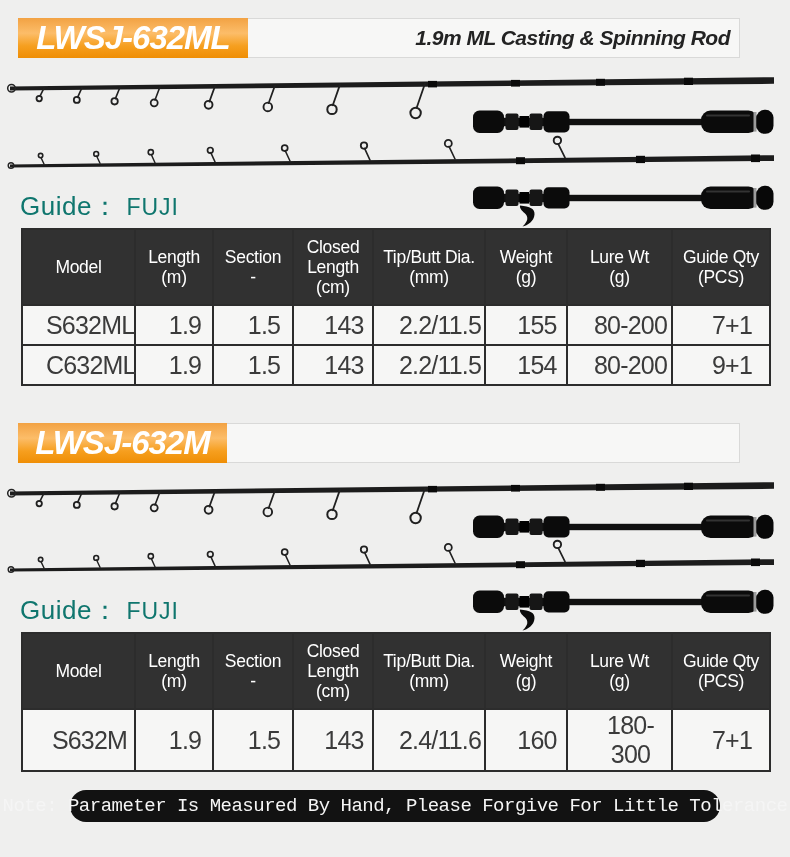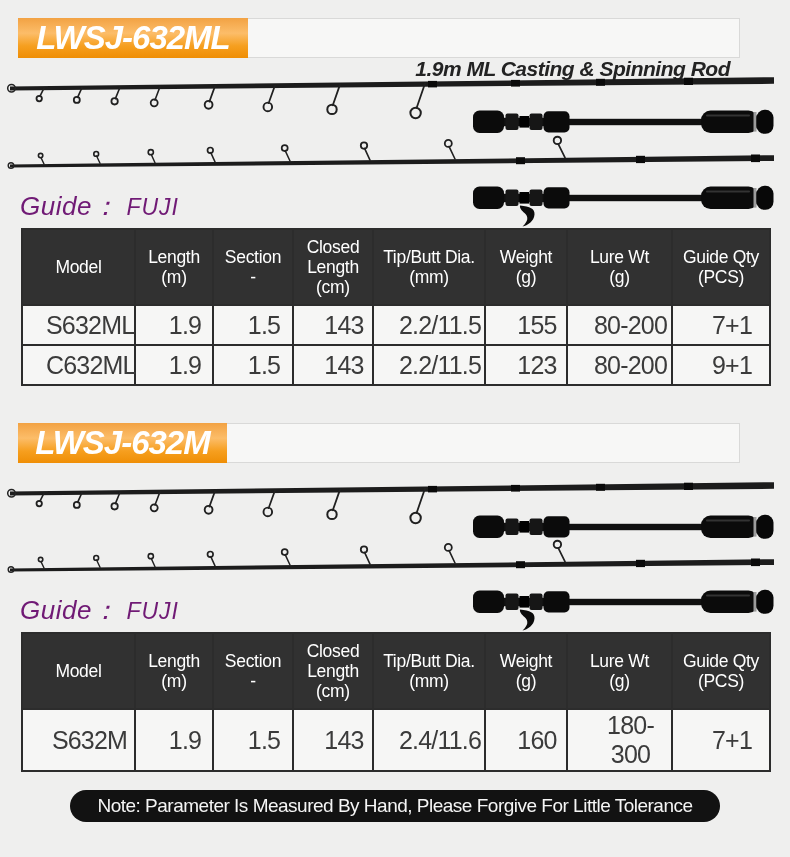--- a/index.html
+++ b/index.html
@@ -9,21 +9,21 @@
     font-family:"Liberation Sans","DejaVu Sans",sans-serif;
     overflow:hidden;
     position:relative;
   }
   .page{width:790px;height:857px;position:relative;padding-top:18px;box-sizing:border-box;}
 
   
   .band{
     margin-left:18px;width:722px;height:40px;
     background:#f7f7f6;border:1px solid #d9d9d8;box-sizing:border-box;
-    display:flex;align-items:stretch;flex-direction:column;
+    display:flex;align-items:stretch;
   }
   .badge{
     width:230px;margin:-1px 0 -1px -1px;height:40px;
     background:linear-gradient(180deg,#f2a243 0%,#fcbd69 38%,#f69f1f 70%,#ef8e05 100%);
     color:#ffffff;font-style:italic;font-weight:800;font-size:33px;
     display:flex;align-items:center;justify-content:center;
     letter-spacing:-1px;flex:0 0 auto;
   }
   .sec2 .badge{width:209px;}
   .band-title{
@@ -31,21 +31,21 @@
     padding-right:9px;color:#232323;font-style:italic;font-weight:700;
     font-size:21px;letter-spacing:-0.5px;white-space:nowrap;
   }
 
   
   .rod-block{position:relative;width:790px;height:170px;}
   .sec2 .rod-block{height:169px;}
   .rods-svg{position:absolute;top:0;left:0;}
   .guide-line{
     position:absolute;left:20px;bottom:4px;
-    color:#701a75;font-size:26px;letter-spacing:0.5px;white-space:nowrap;font-style:italic;
+    color:#0f766e;font-size:26px;letter-spacing:0.5px;white-space:nowrap;
   }
   .guide-line .guide-value{font-size:23px;margin-left:8px;letter-spacing:1px;}
 
   
   table.spec{
     border-collapse:collapse;table-layout:fixed;
     width:748px;margin-left:21px;
   }
   table.spec th{
     background:#313131;color:#ffffff;font-weight:400;
@@ -60,21 +60,21 @@
     border:2px solid #2c2c2c;height:36px;letter-spacing:-0.8px;padding-left:23px;
   }
 
   .sec2{display:block;margin-top:37px;}
 
   
   .note-pill{
     margin:18px auto 0 auto;width:650px;height:32px;
     background:#121212;border-radius:16px;
     display:flex;align-items:center;justify-content:center;
-    color:#f5f5f5;font-size:19px;letter-spacing:-0.5px;white-space:nowrap;
+    color:#f5f5f5;font-size:19px;letter-spacing:-0.5px;white-space:nowrap;font-family:Liberation Mono, monospace;
   }
 
   .svg-defs{position:absolute;width:0;height:0;overflow:hidden;}
 </style>
 </head>
 <body>
 
 <svg class="svg-defs" aria-hidden="true">
   <defs>
     <g id="rod-handle">
@@ -208,21 +208,21 @@
           <td>155</td>
           <td>80-200</td>
           <td>7+1</td>
         </tr>
         <tr>
           <td>C632ML</td>
           <td>1.9</td>
           <td>1.5</td>
           <td>143</td>
           <td>2.2/11.5</td>
-          <td>123</td>
+          <td>154</td>
           <td>80-200</td>
           <td>9+1</td>
         </tr>
       </tbody>
     </table>
   </section>
 
   <section class="sec2">
     <div class="band">
       <div class="badge">LWSJ-632M</div>

